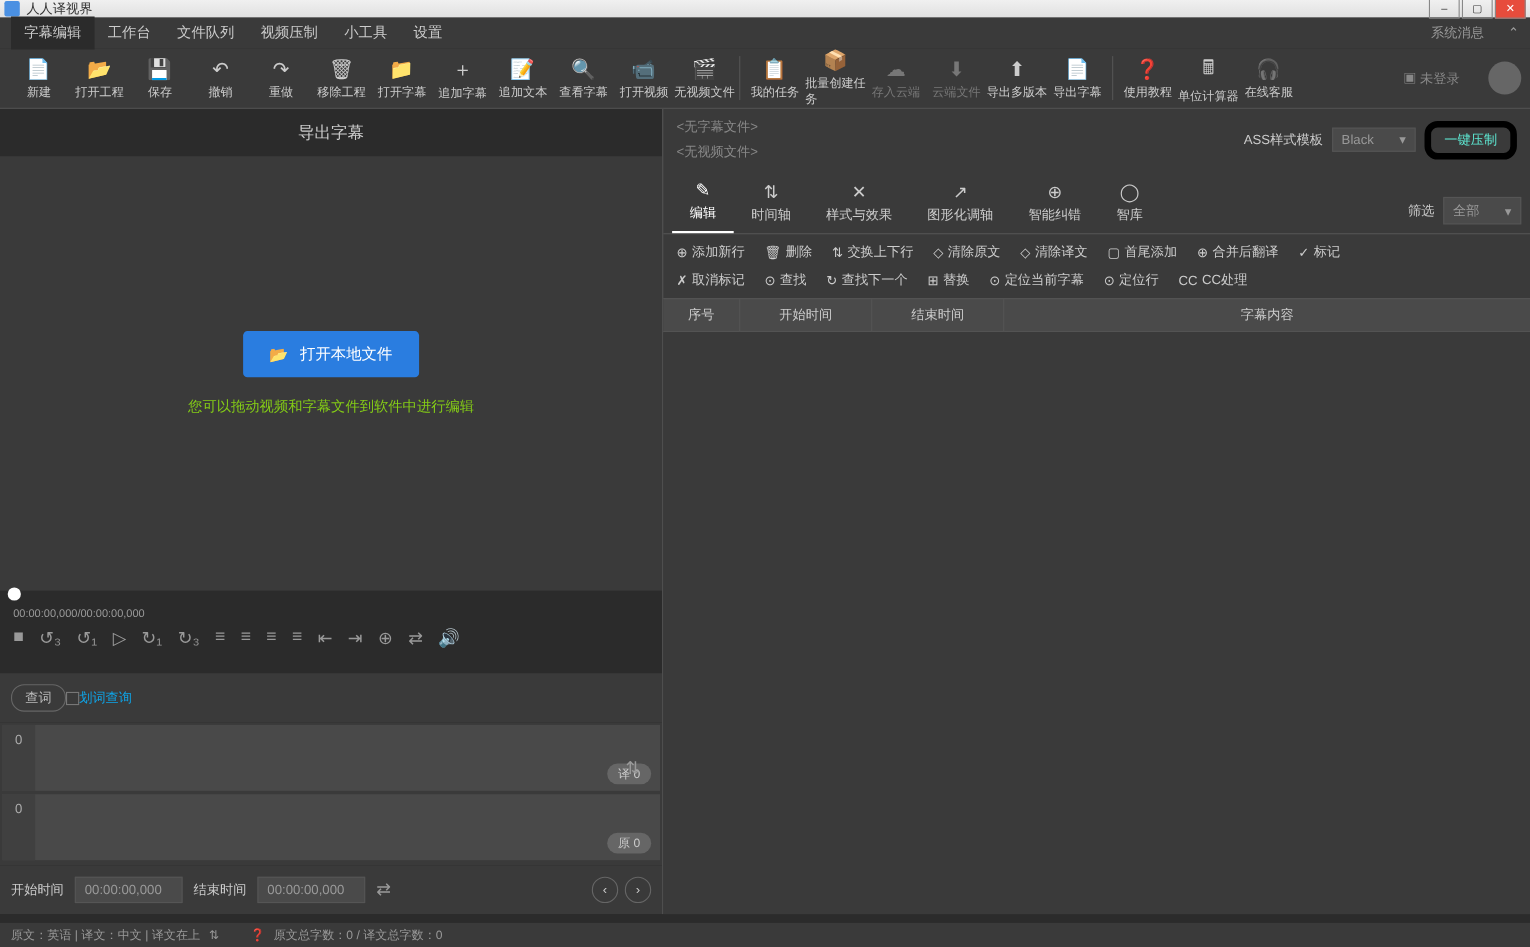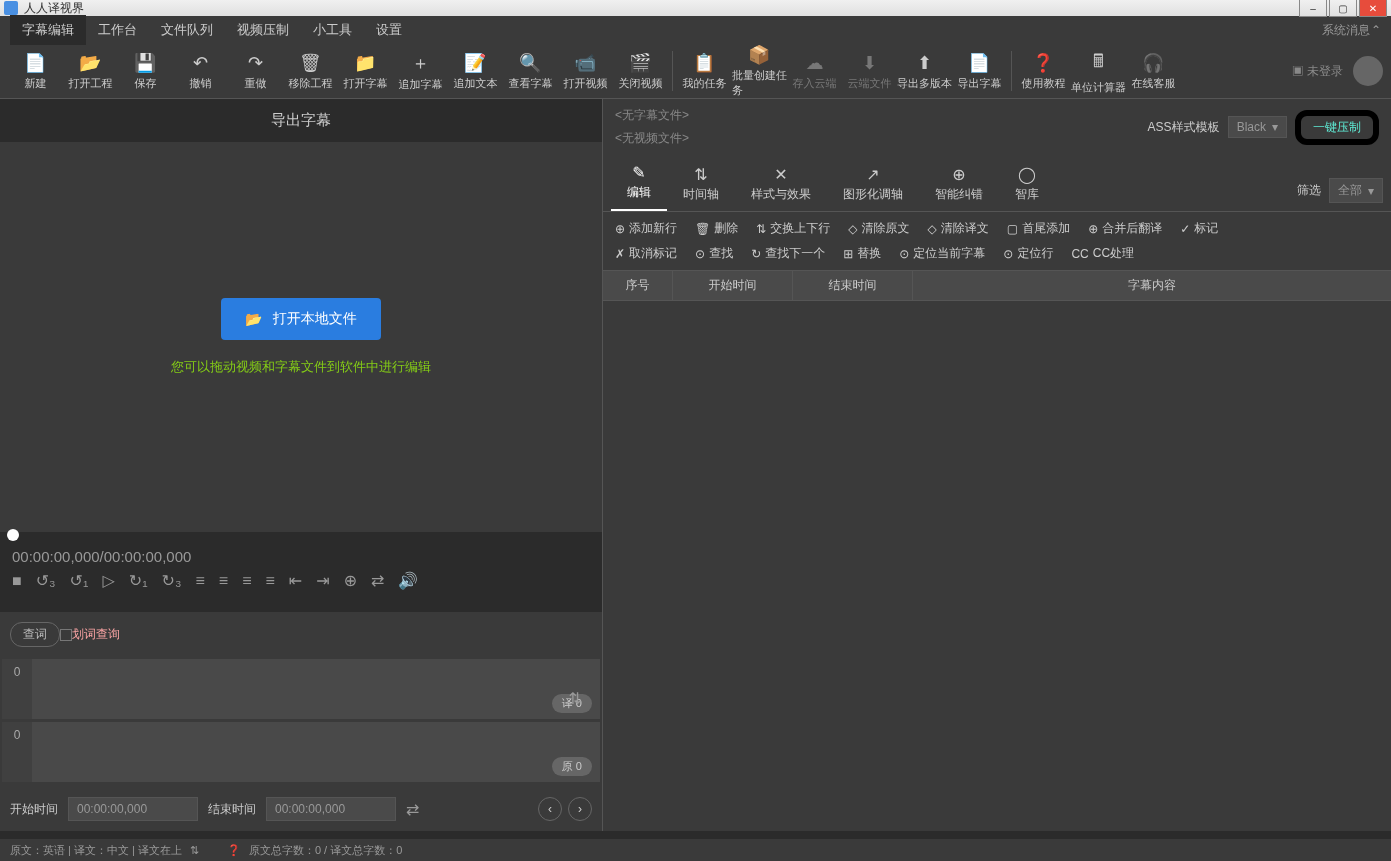--- a/index.html
+++ b/index.html
@@ -7,57 +7,57 @@
 .titlebar { background: linear-gradient(to bottom, #f0f0f0, #e0e0e0); height: 16px; display: flex; align-items: center; padding: 0 4px; justify-content: space-between; color: #333; }
 .titlebar .left { display: flex; align-items: center; gap: 6px; }
 .titlebar .icon { width: 14px; height: 14px; background: #4a90e2; border-radius: 2px; }
 .winbtns { display: flex; }
 .winbtns div { width: 28px; height: 18px; display: flex; align-items: center; justify-content: center; border: 1px solid #888; margin-left: 2px; font-size: 10px; }
 .winbtns .close { background: #e74c3c; color: #fff; }
 .menubar { background: #3a3a3a; height: 28px; display: flex; align-items: center; padding: 0 10px; }
 .menubar .menu-item { padding: 6px 12px; cursor: pointer; font-size: 13px; }
 .menubar .menu-item.active { background: #2b2b2b; }
 .menubar .spacer { flex: 1; }
-.menubar .sys-msg { color: #999; margin-right: 1px; }
+.menubar .sys-msg { color: #999; margin-right: 22px; }
 .toolbar { background: #3a3a3a; height: 55px; display: flex; align-items: center; padding: 0 8px; border-bottom: 1px solid #555; }
 .tool-btn { display: flex; flex-direction: column; align-items: center; justify-content: center; width: 55px; height: 50px; cursor: pointer; color: #ccc; font-size: 11px; }
 .tool-btn.disabled { color: #777; }
 .tool-btn .ico { font-size: 18px; margin-bottom: 2px; }
 .tool-sep { width: 1px; height: 40px; background: #555; margin: 0 4px; }
-.toolbar .right { margin-left: auto; display: flex; align-items: center; gap: 10px; color: #888; justify-content: flex-end; }
+.toolbar .right { margin-left: auto; display: flex; align-items: center; gap: 26px; color: #888; justify-content: flex-end; }
 .avatar { width: 30px; height: 30px; border-radius: 50%; background: #666; }
 .main { display: flex; height: calc(100% - 24px - 28px - 55px - 22px); }
 .left-pane { width: 602px; display: flex; flex-direction: column; background: #2b2b2b; }
 .right-pane { flex: 1; display: flex; flex-direction: column; background: #3a3a3a; border-left: 1px solid #555; }
 .offline-title { text-align: center; padding: 12px; font-size: 15px; color: #ccc; }
 .drop-area { flex: 1; display: flex; flex-direction: column; align-items: center; justify-content: center; background: #3a3a3a; }
 .open-btn { background: #2a7de0; color: #fff; padding: 12px 24px; border-radius: 4px; display: flex; align-items: center; gap: 10px; font-size: 14px; cursor: pointer; }
 .drop-hint { margin-top: 18px; color: #84cc16; font-size: 13px; }
 .timeline-dot { height: 8px; position: relative; }
 .timeline-dot::before { content: ""; position: absolute; left: 7px; top: -3px; width: 12px; height: 12px; background: #fff; border-radius: 50%; }
 .player-ctrl { padding: 8px 12px; }
-.timecode { font-size: 15px; color: #999; margin-bottom: 6px; }
+.timecode { font-size: 10px; color: #999; margin-bottom: 6px; }
 .ctrl-row { display: flex; align-items: center; gap: 14px; font-size: 16px; color: #999; }
 .chip-row { padding: 10px; display: flex; align-items: center; background: #3a3a3a; }
 .chip { border: 1px solid #666; border-radius: 12px; padding: 3px 12px; color: #bbb; cursor: pointer; font-size: 12px; white-space: nowrap; }
 .edit-area { background: #3a3a3a; padding: 2px; }
 .edit-box { display: flex; min-height: 60px; background: #494949; margin-bottom: 3px; }
 .edit-box .num { width: 30px; background: #404040; display: flex; align-items: flex-start; justify-content: center; padding-top: 6px; color: #aaa; }
 .edit-box .content { flex: 1; position: relative; }
 .badge { position: absolute; right: 8px; background: #666; color: #ccc; border-radius: 10px; padding: 2px 10px; font-size: 11px; }
 .swap-icon { position: absolute; right: 18px; top: 50%; color: #999; font-size: 16px; }
 .time-inputs { padding: 10px; display: flex; align-items: center; gap: 10px; background: #3a3a3a; }
-.time-inputs input { background: #4a4a4a; border: 1px solid #555; color: #999; padding: 4px 8px; font-size: 12px; width: 130px; }
+.time-inputs input { background: #4a4a4a; border: 1px solid #555; color: #999; padding: 4px 8px; font-size: 12px; width: 98px; }
 .nav-arrows { margin-left: auto; display: flex; gap: 6px; }
 .nav-arrows div { width: 24px; height: 24px; border: 1px solid #666; border-radius: 50%; display: flex; align-items: center; justify-content: center; }
 .statusbar { position: absolute; bottom: 0; left: 0; right: 0; height: 22px; background: #3a3a3a; display: flex; align-items: center; padding: 0 10px; color: #999; font-size: 11px; gap: 8px; }
 .rp-hdr { display: flex; align-items: center; padding: 8px 12px; gap: 14px; }
 .rp-hdr .file-info { color: #888; font-size: 12px; }
 .rp-hdr .right-ctrls { margin-left: auto; display: flex; align-items: center; gap: 8px; }
-.select { background: #4a4a4a; border: 1px solid #555; color: #999; padding: 3px 8px; font-size: 12px; display: flex; align-items: center; gap: 6px; }
+.select { background: #4a4a4a; border: 1px solid #555; color: #999; padding: 3px 8px; font-size: 12px; display: flex; align-items: center; gap: 23px; }
 .pill-btn { border: 6px solid #000000; border-radius: 12px; padding: 3px 12px; color: #5eead4; cursor: pointer; font-size: 12px; }
 .rp-tabs { display: flex; border-bottom: 1px solid #555; padding: 0 8px; align-items: flex-end; }
 .rp-tab { padding: 8px 16px; text-align: center; cursor: pointer; font-size: 12px; color: #ccc; position: relative; }
 .rp-tab.active { border-bottom: 2px solid #fff; color: #fff; }
 .rp-tab .ico { display: block; font-size: 16px; margin-bottom: 2px; }
 .rp-tabs .filter { margin-left: auto; display: flex; align-items: center; gap: 8px; padding-bottom: 8px; }
 .rp-actions { display: flex; flex-wrap: wrap; padding: 8px 12px; gap: 18px; align-items: center; }
 .rp-actions .act { color: #ccc; cursor: pointer; display: flex; align-items: center; gap: 4px; font-size: 12px; }
 .grid-hdr { display: flex; background: #4a4a4a; border-top: 1px solid #555; border-bottom: 1px solid #555; }
 .grid-hdr div { padding: 6px 10px; color: #ccc; font-size: 12px; border-right: 1px solid #555; text-align: center; }
@@ -134,21 +134,21 @@
       <div class="tool-btn">
         <span class="ico">🔍</span>
         <span>查看字幕</span>
       </div>
       <div class="tool-btn">
         <span class="ico">📹</span>
         <span>打开视频</span>
       </div>
       <div class="tool-btn">
         <span class="ico">🎬</span>
-        <span>关闭视频</span>
+        <span>无视频文件</span>
       </div>
       <div class="tool-sep"></div>
       <div class="tool-btn">
         <span class="ico">📋</span>
         <span>我的任务</span>
       </div>
       <div class="tool-btn">
         <span class="ico">📦</span>
         <span>批量创建任务</span>
       </div>
@@ -216,21 +216,21 @@
         <span>⇥</span>
         <span>⊕</span>
         <span>⇄</span>
         <span>🔊</span>
       </div>
     </div>
     <div style="height:14px;"></div>
     <div class="chip-row">
       <span class="chip">查词</span>
       <span class="chk"></span>
-      <span style="color:#fca5a5;">划词查询</span>
+      <span style="color:#0ea5e9;">划词查询</span>
     </div>
     <div class="edit-area" id="editboxes">
         <div style="position: relative;">
           <div class="edit-box">
             <div class="num">0</div>
             <div class="content">
               <span class="badge" style="bottom:6px;">译 0</span>
             </div>
           </div>
           <div class="swap-icon" style="position: absolute; bottom: -14px; right: 18px; z-index: 2;">⇅</div>

